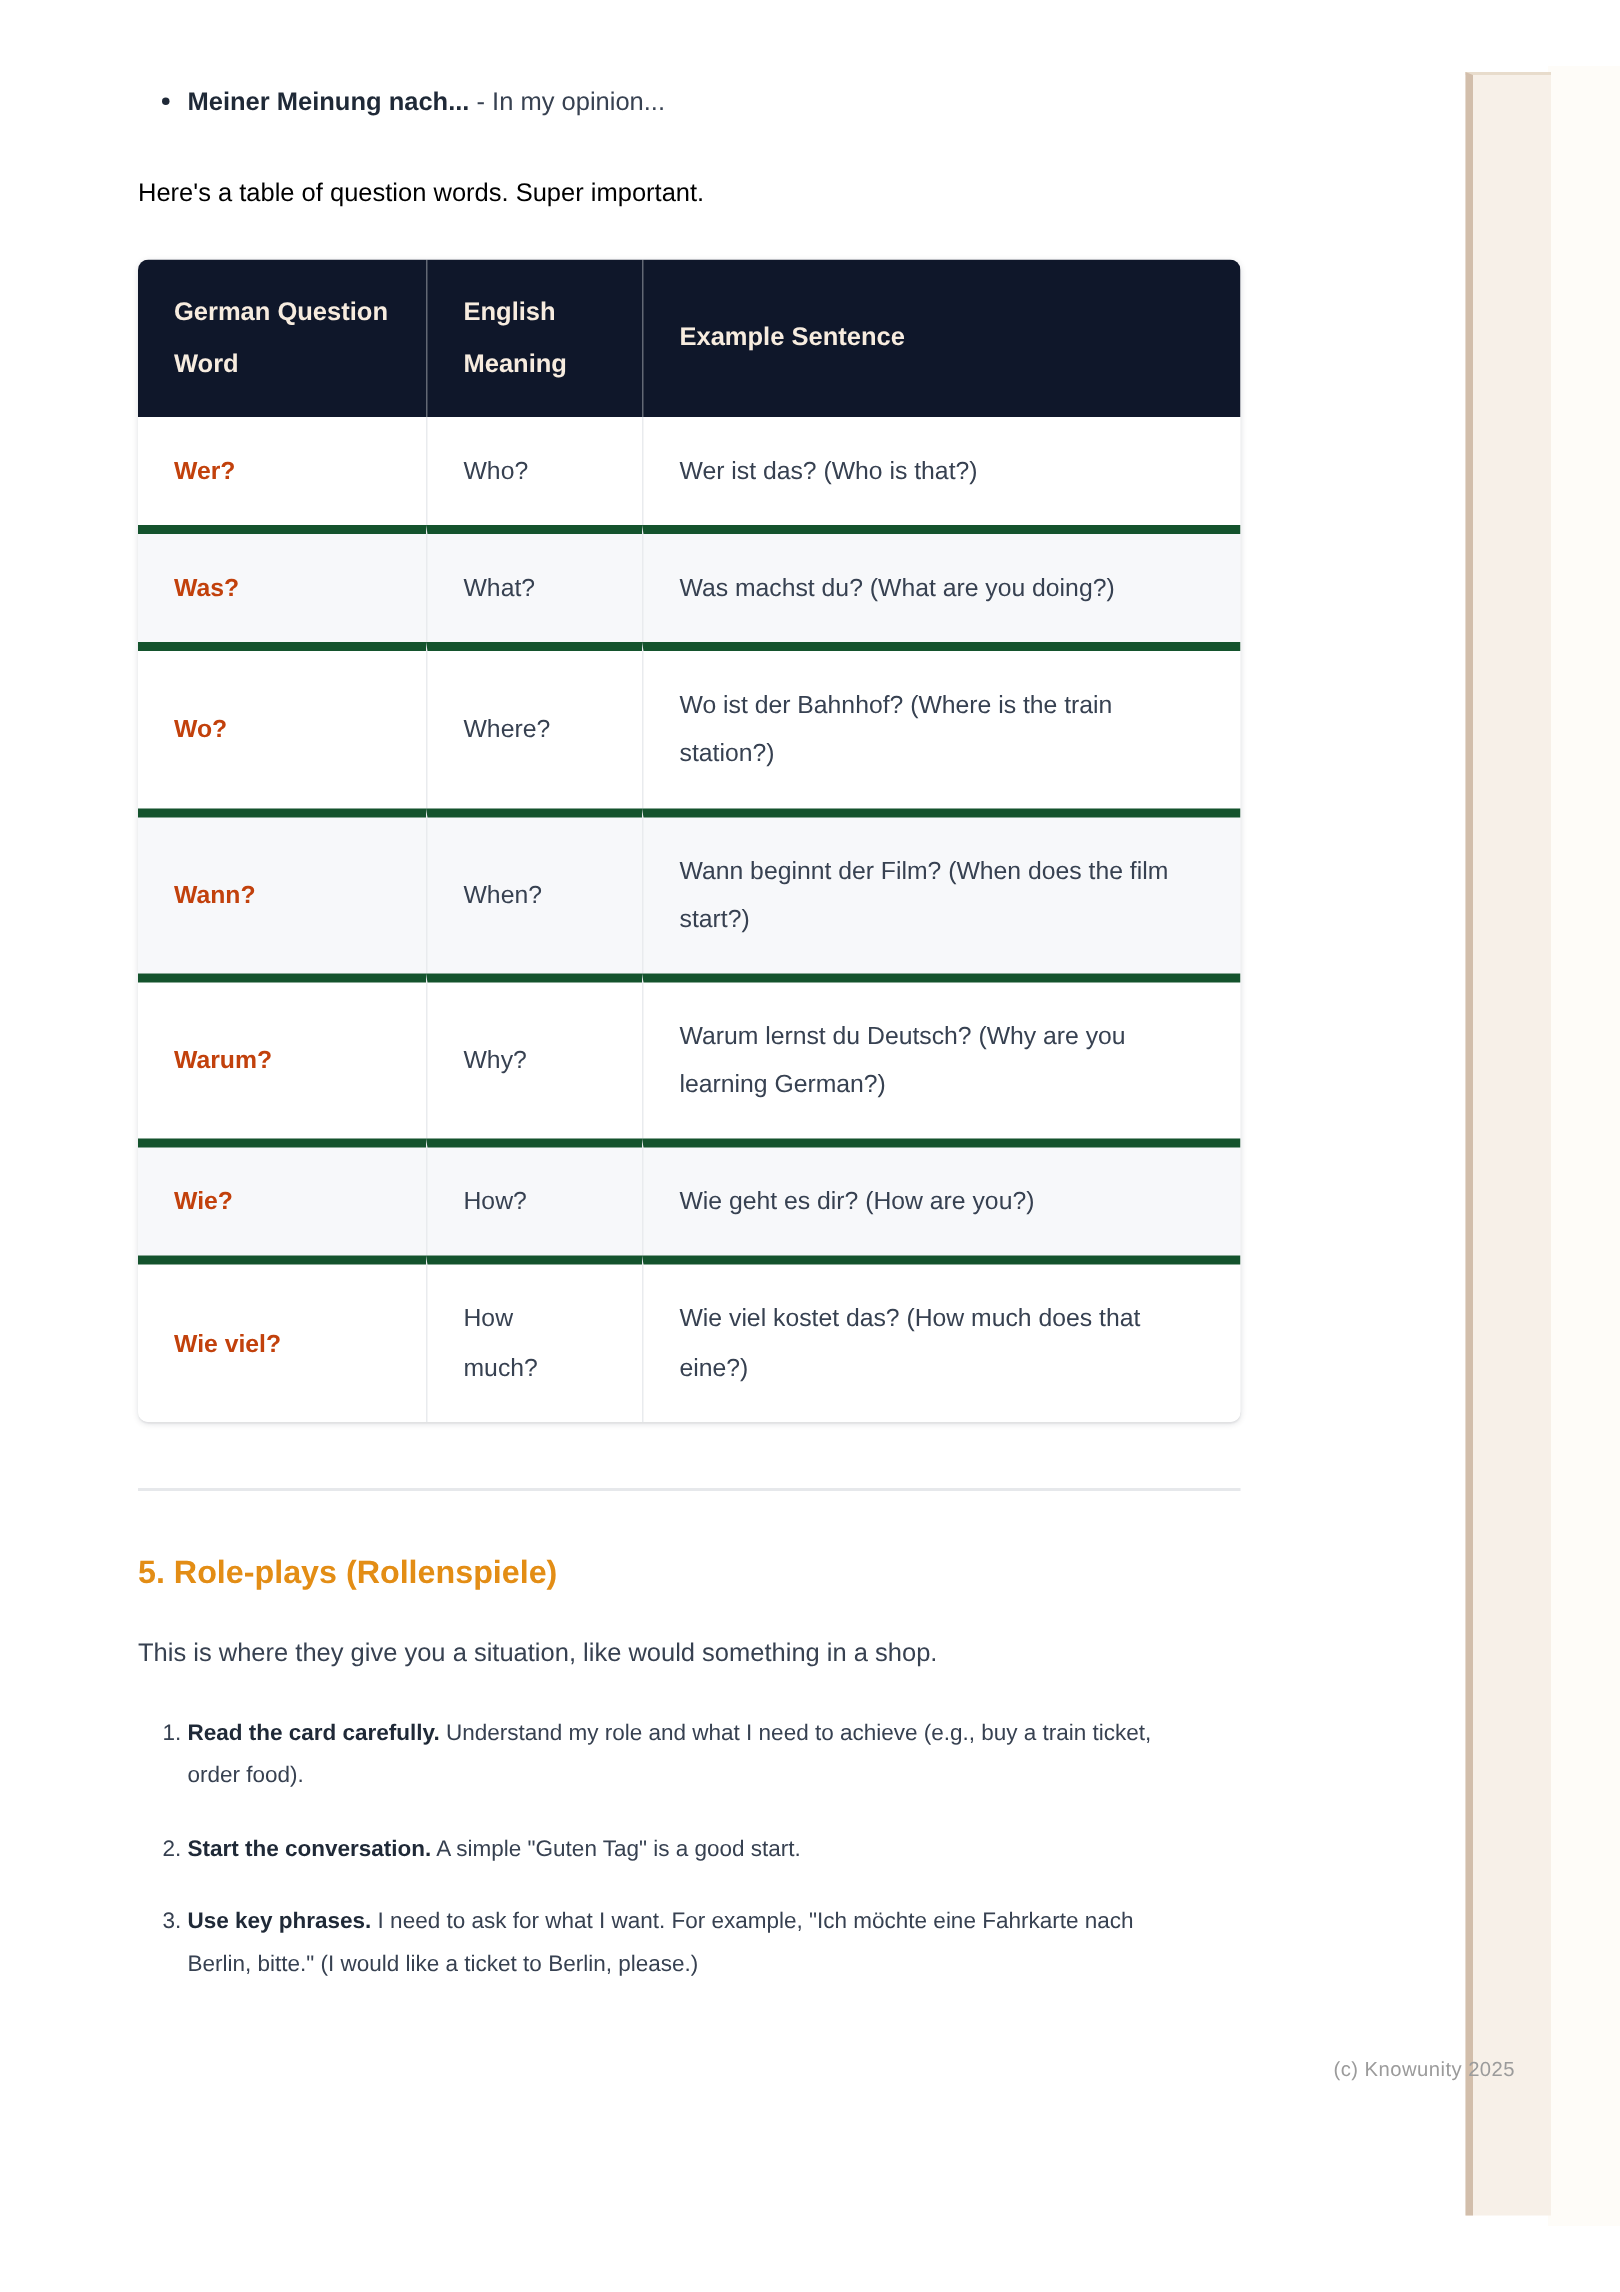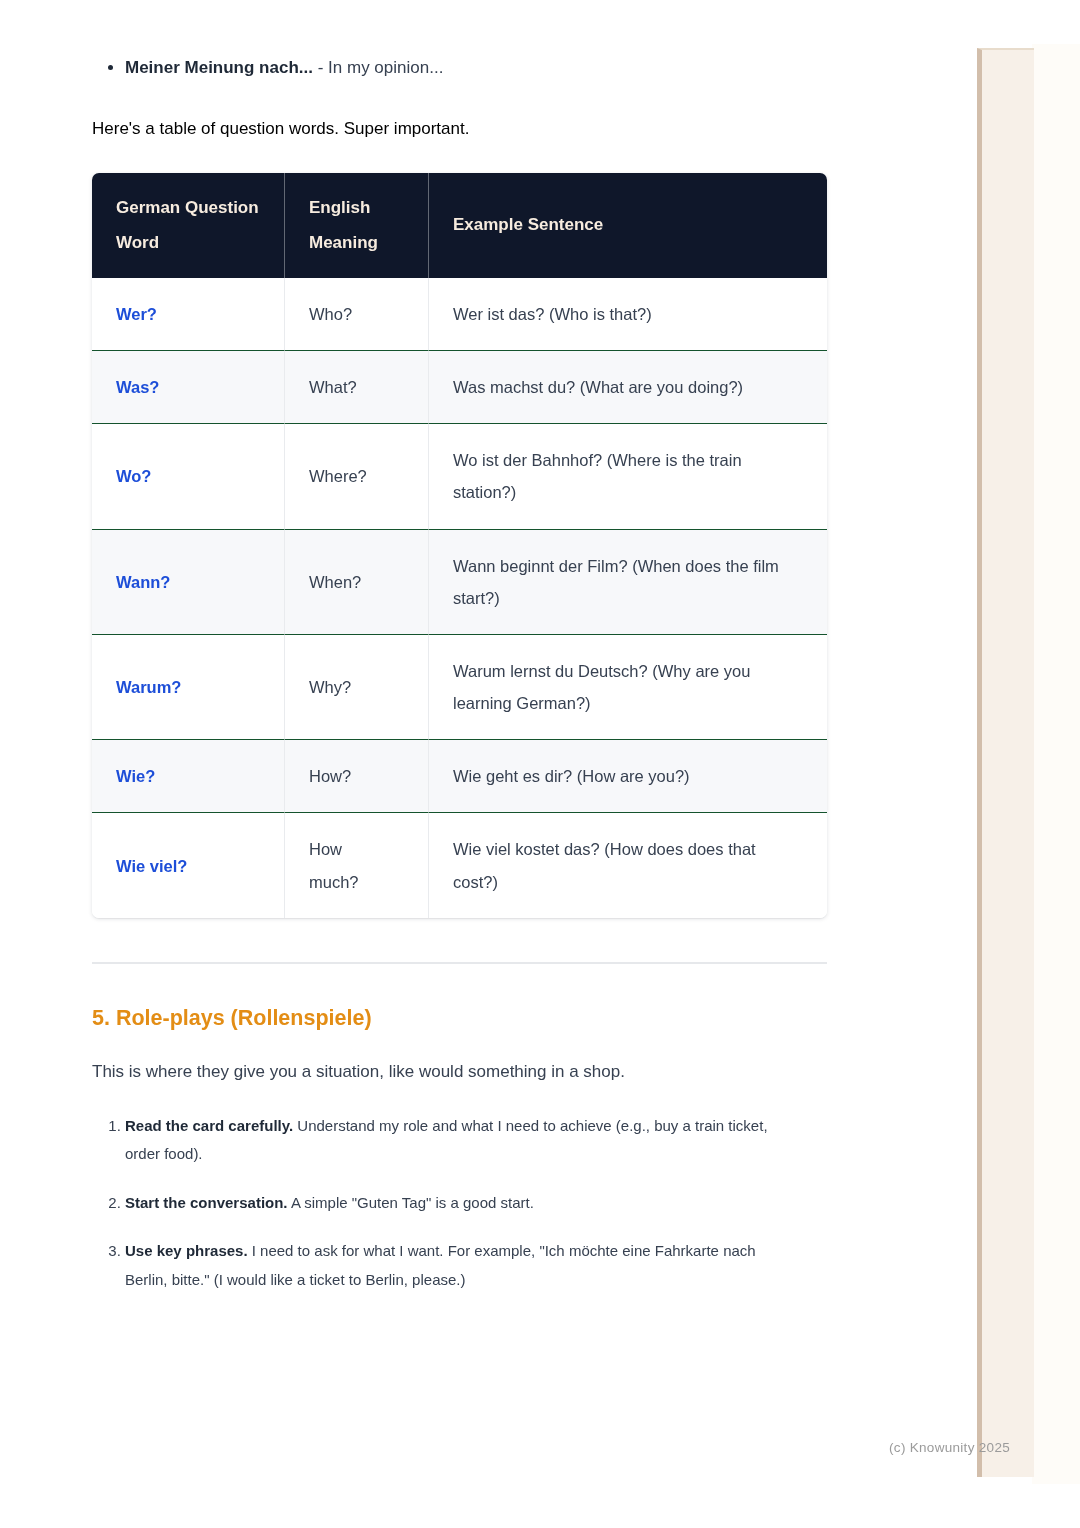--- a/index.html
+++ b/index.html
@@ -21,21 +21,21 @@
   }
   .page-edge-inner {
     position: absolute; right: 46px; top: 48px;
     width: 57px; height: 1429px;
     background: #F7F0E8;
     border-left: 5px solid #D2BEAB;
     border-top: 2px solid #E8DCCC;
   }
 
   .watermark {
-    position: absolute; top: 1440px; right: 70px;
+    position: absolute; top: 1372px; right: 70px;
     font-size: 13.5px; color: #9B9B9B;
     z-index: 5; letter-spacing: 0.3px;
   }
 
   .content {
     position: absolute; left: 92px; top: 0;
     width: 735px; padding-top: 55px;
   }
 
   ul.bullet-list {
@@ -70,28 +70,28 @@
     font-size: 17px; font-weight: bold;
     text-align: left; vertical-align: middle;
     padding: 17px 24px; line-height: 2.1;
   }
   table.qwords th + th { border-left: 1px solid rgba(255,255,255,0.35); }
   table.qwords td {
     background: #ffffff;
     padding: 20px 24px;
     font-size: 16.5px; line-height: 1.95;
     vertical-align: middle;
-    border-top: 1px solid #14532d;
+    border-top: 6px solid #14532d;
     color: #374151;
   }
   table.qwords td + td { border-left: 1px solid #E9EBEE; }
   table.qwords td.col-english { padding-right: 38px; }
   table.qwords tbody tr:first-child td { border-top: none; }
   table.qwords tbody tr:nth-child(even) td { background: #F7F8FA; }
-  table.qwords td.col-german { font-weight: bold; color: #1d4ed8; }
+  table.qwords td.col-german { font-weight: bold; color: #c2410c; }
 
   hr.divider {
     margin: 44px 0 0 0;
     border: none; border-top: 2px solid #E6E8EB;
     width: 735px;
   }
 
   h2.section-heading {
     margin: 32px 0 0 0;
     font-size: 27px; line-height: 1.2;
@@ -178,21 +178,21 @@
           <td class="col-example">Warum lernst du Deutsch? (Why are you learning German?)</td>
         </tr>
         <tr>
           <td class="col-german">Wie?</td>
           <td class="col-english">How?</td>
           <td class="col-example">Wie geht es dir? (How are you?)</td>
         </tr>
         <tr>
           <td class="col-german">Wie viel?</td>
           <td class="col-english">How much?</td>
-          <td class="col-example">Wie viel kostet das? (How does does that cost?)</td>
+          <td class="col-example">Wie viel kostet das? (How much does that eine?)</td>
         </tr>
       </tbody>
     </table>
   </div>
 
   <hr class="divider">
 
 
 
   <h3 class="subsection-heading">5. Role-plays (Rollenspiele)</h3>

